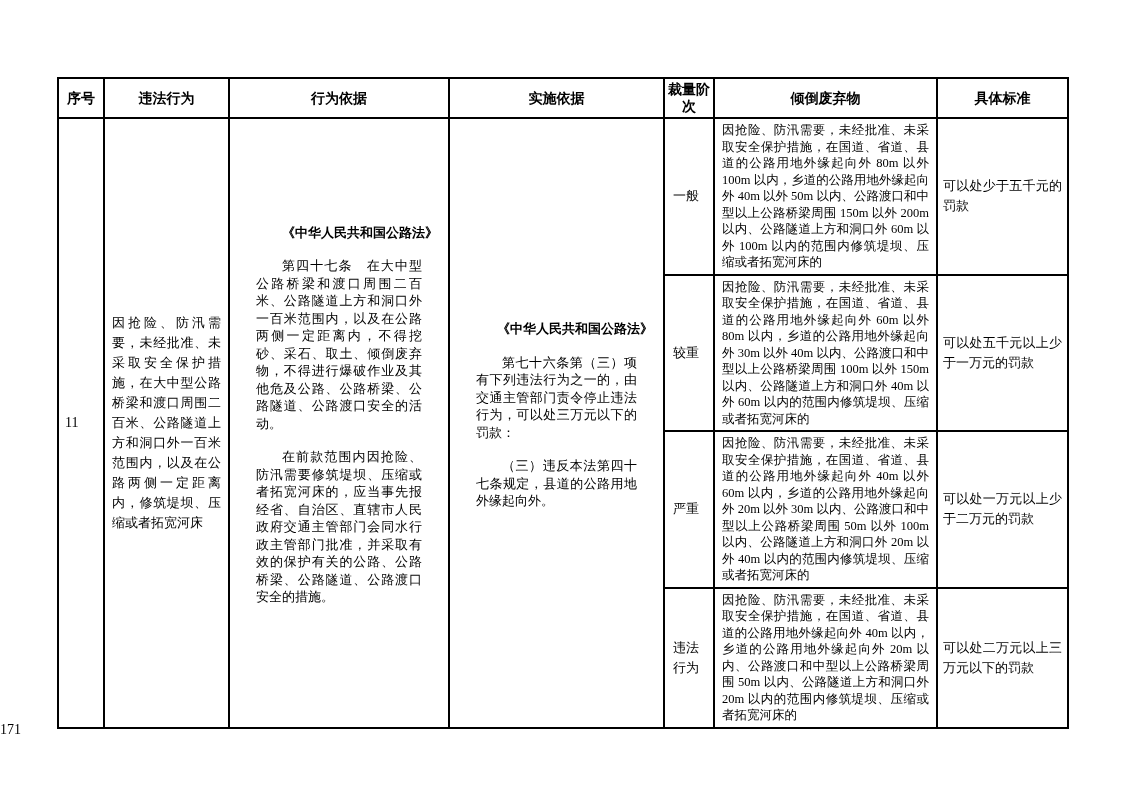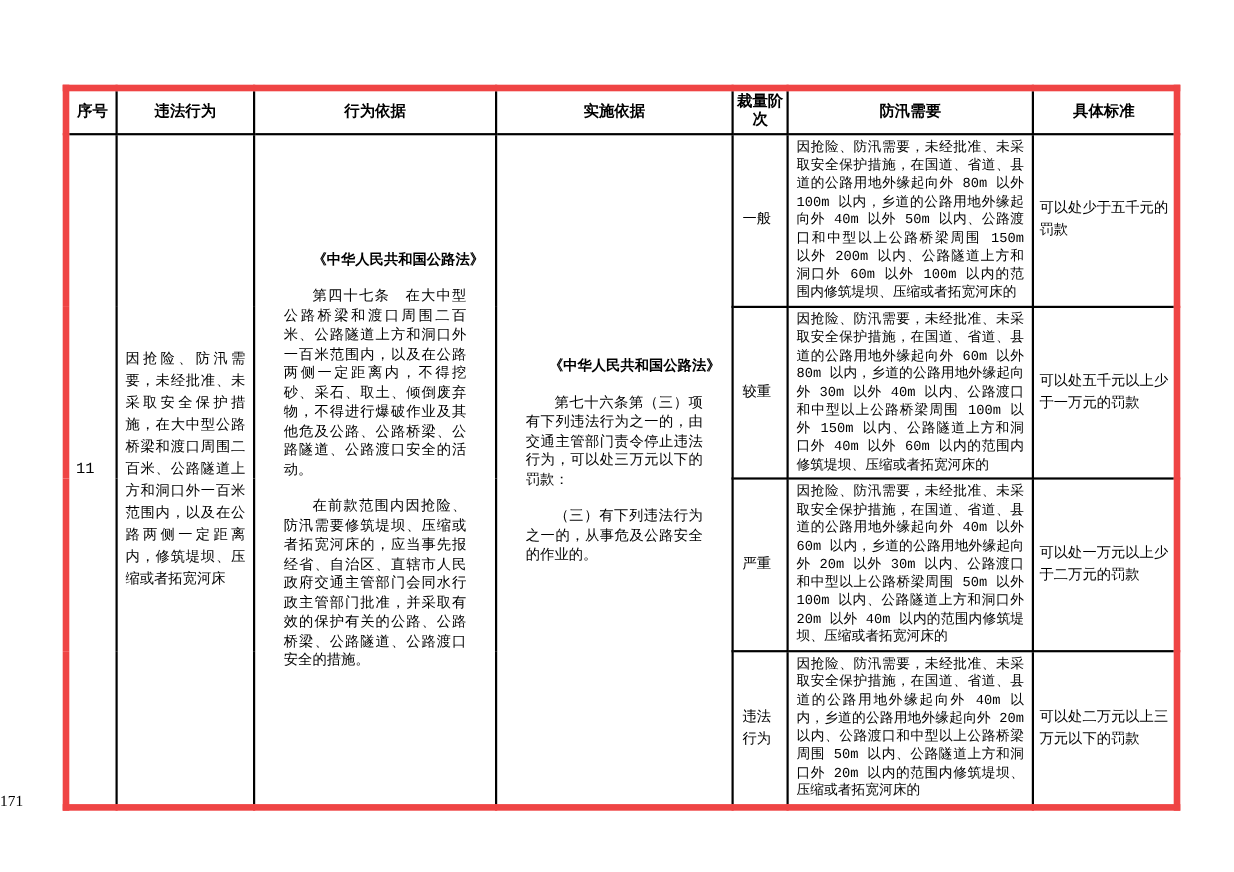--- a/index.html
+++ b/index.html
@@ -15,22 +15,21 @@
     color: #000000;
     overflow: hidden;
   }
   table.doc-table {
     position: absolute;
     left: 57px;
     top: 77px;
     width: 1010px;
     border-collapse: collapse;
     table-layout: fixed;
-    border: 6px solid #ef4444;
-    font-family: Liberation Mono, monospace;
+    border: 2px solid #ef4444;
   }
   .doc-table th, .doc-table td {
     border: 2px solid #000;
     box-sizing: border-box;
     vertical-align: middle;
     font-size: 13px;
     padding: 2px 6px;
   }
   .doc-table th {
     font-weight: bold;
@@ -102,37 +101,37 @@
     <col style="width:223px">
     <col style="width:131px">
   </colgroup>
   <thead>
     <tr style="height:38px">
       <th>序号</th>
       <th>违法行为</th>
       <th>行为依据</th>
       <th>实施依据</th>
       <th class="col-level-h">裁量阶次</th>
-      <th>防汛需要</th>
+      <th>倾倒废弃物</th>
       <th>具体标准</th>
     </tr>
   </thead>
   <tbody>
     <tr style="height:145px">
       <td class="cell-index" rowspan="4">11</td>
       <td class="cell-violation" rowspan="4">因抢险、防汛需要，未经批准、未采取安全保护措施，在大中型公路桥梁和渡口周围二百米、公路隧道上方和洞口外一百米范围内，以及在公路两侧一定距离内，修筑堤坝、压缩或者拓宽河床</td>
       <td class="cell-basis" rowspan="4">
         <div class="law-title">《中华人民共和国公路法》</div>
         <p class="para">第四十七条　在大中型公路桥梁和渡口周围二百米、公路隧道上方和洞口外一百米范围内，以及在公路两侧一定距离内，不得挖砂、采石、取土、倾倒废弃物，不得进行爆破作业及其他危及公路、公路桥梁、公路隧道、公路渡口安全的活动。</p>
         <p class="para">在前款范围内因抢险、防汛需要修筑堤坝、压缩或者拓宽河床的，应当事先报经省、自治区、直辖市人民政府交通主管部门会同水行政主管部门批准，并采取有效的保护有关的公路、公路桥梁、公路隧道、公路渡口安全的措施。</p>
       </td>
       <td class="cell-basis" rowspan="4">
         <div class="law-title">《中华人民共和国公路法》</div>
         <p class="para">第七十六条第（三）项　有下列违法行为之一的，由交通主管部门责令停止违法行为，可以处三万元以下的罚款：</p>
-        <p class="para">（三）有下列违法行为之一的，从事危及公路安全的作业的。</p>
+        <p class="para">（三）违反本法第四十七条规定，县道的公路用地外缘起向外。</p>
       </td>
       <td class="cell-level">一般</td>
       <td class="cell-condition">因抢险、防汛需要，未经批准、未采取安全保护措施，在国道、省道、县道的公路用地外缘起向外 80m 以外 100m 以内，乡道的公路用地外缘起向外 40m 以外 50m 以内、公路渡口和中型以上公路桥梁周围 150m 以外 200m 以内、公路隧道上方和洞口外 60m 以外 100m 以内的范围内修筑堤坝、压缩或者拓宽河床的</td>
       <td class="cell-standard">可以处少于五千元的罚款</td>
     </tr>
     <tr style="height:149px">
       <td class="cell-level">较重</td>
       <td class="cell-condition">因抢险、防汛需要，未经批准、未采取安全保护措施，在国道、省道、县道的公路用地外缘起向外 60m 以外 80m 以内，乡道的公路用地外缘起向外 30m 以外 40m 以内、公路渡口和中型以上公路桥梁周围 100m 以外 150m 以内、公路隧道上方和洞口外 40m 以外 60m 以内的范围内修筑堤坝、压缩或者拓宽河床的</td>
       <td class="cell-standard">可以处五千元以上少于一万元的罚款</td>
     </tr>

